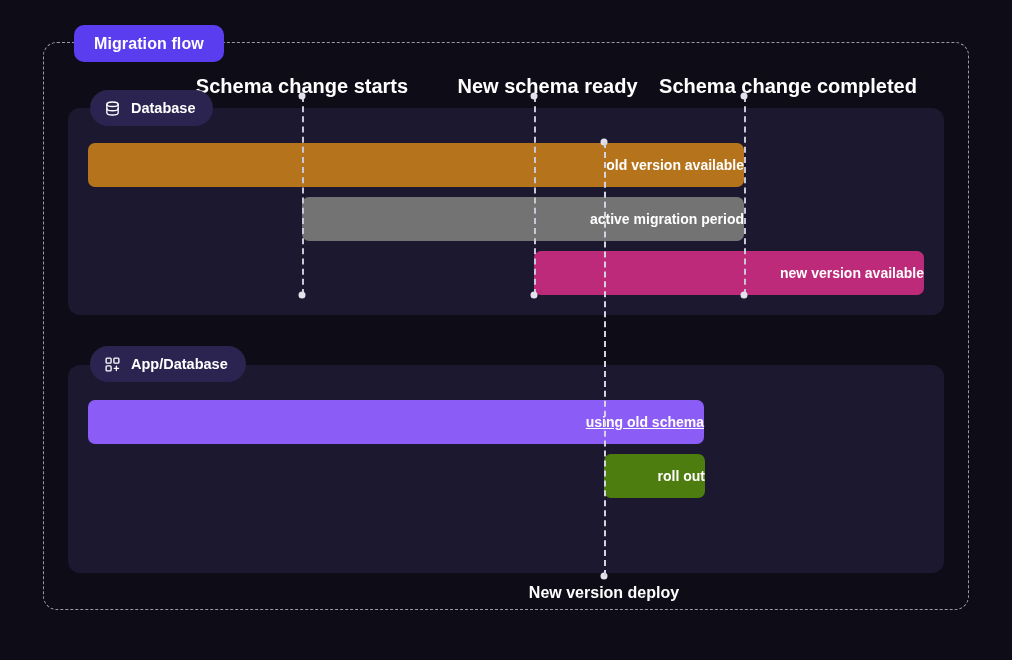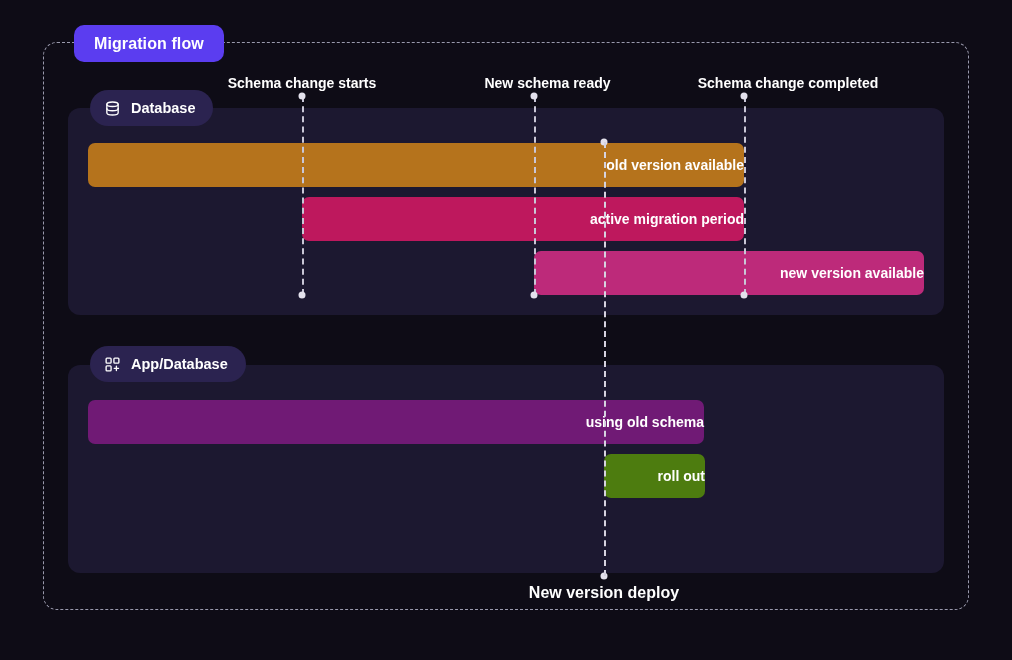--- a/index.html
+++ b/index.html
@@ -60,21 +60,21 @@
     justify-content: space-between;
   }
   .badge-db  { left: 90px; top: 90px; }
   .badge-app { left: 90px; top: 346px; }
   .lane-badge svg { display: block; }
 
   
   .milestone-label {
     position: absolute;
     color: #ffffff;
-    font-size: 14px;
+    font-size: 20px;
     font-weight: bold;
     white-space: nowrap;
     transform: translateX(-50%);
     z-index: 5;
   }
 
   
   .vline {
     position: absolute;
     width: 0;
@@ -158,28 +158,28 @@
         <rect x="3" y="14" width="7" height="7" rx="1.2"></rect>
         <path d="M17.5 14.5v6M14.5 17.5h6"></path>
       </svg>
     </span>
     <span>App/Database</span>
   </div>
 
   <div class="bar" style="left:88px; top:143px; width:656px; background:#b5731c;">
     <span>old version available</span>
   </div>
-  <div class="bar" style="left:302px; top:197px; width:442px; background:#be185d;">
+  <div class="bar" style="left:302px; top:197px; width:442px; background:#737373;">
     <span>active migration period</span>
   </div>
   <div class="bar" style="left:534px; top:251px; width:390px; background:#bd2a7a;">
     <span>new version available</span>
   </div>
 
-  <div class="bar" style="left:88px; top:400px; width:616px; background:#701a75;">
+  <div class="bar" style="left:88px; top:400px; width:616px; background:#8b5cf6;text-decoration:underline;">
     <span>using old schema</span>
   </div>
   <div class="bar" style="left:604px; top:454px; width:101px; background:#4d7c0f;">
     <span>roll out</span>
   </div>
 
   <div class="vline" style="left:302px; top:96px; height:199px;"></div>
   <div class="vdot" style="left:302px; top:96px;"></div>
   <div class="vdot" style="left:302px; top:295px;"></div>
 

